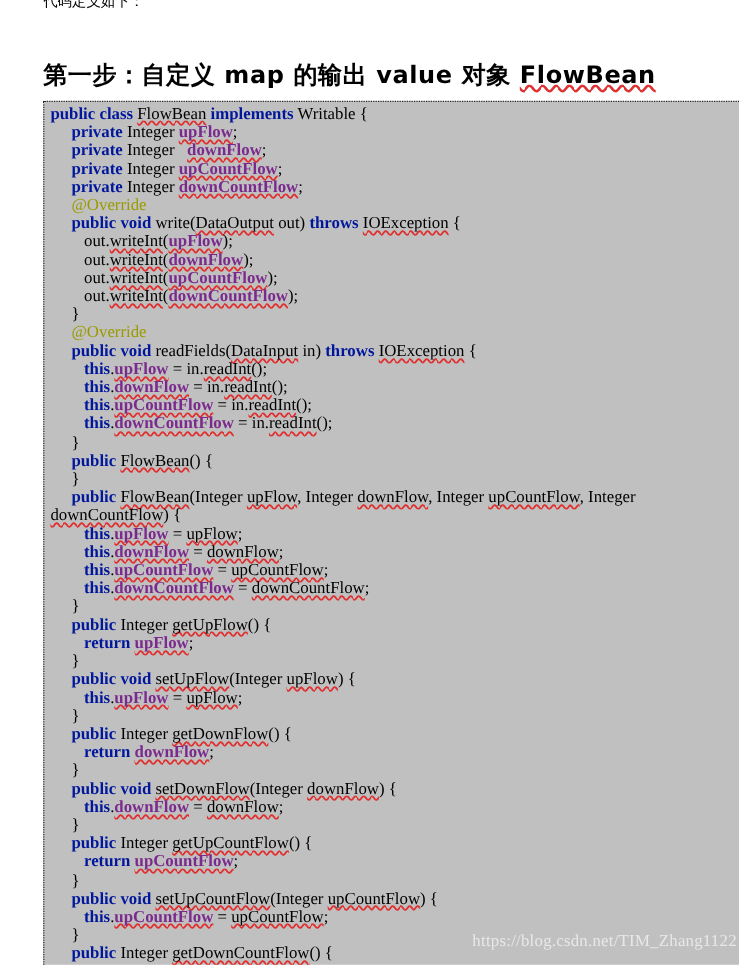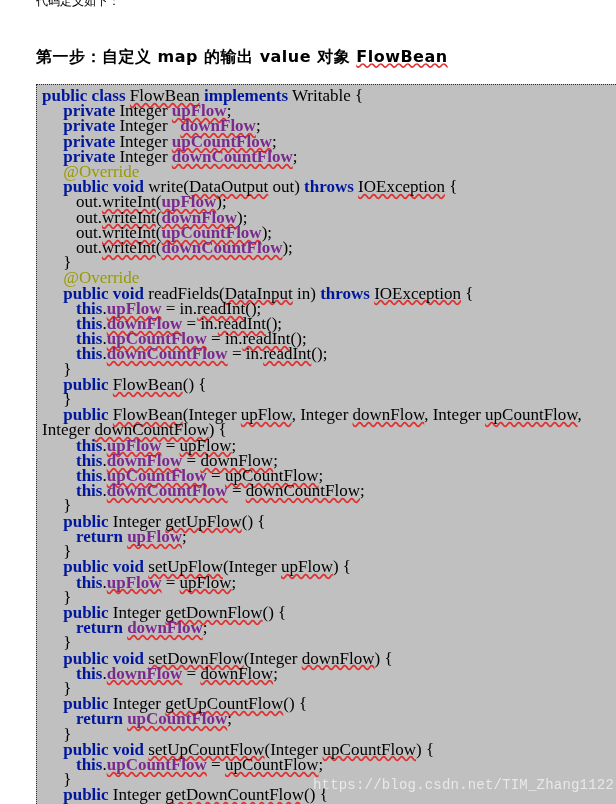--- a/index.html
+++ b/index.html
@@ -25,21 +25,21 @@
     color: #000000;
     white-space: nowrap;
   }
 
   
   .heading {
     position: absolute;
     left: 36px;
     top: 36px;
     font-family: "DejaVu Sans", "Liberation Sans", sans-serif;
-    font-size: 16px;
+    font-size: 20px;
     font-weight: bold;
     color: #000000;
     white-space: nowrap;
     letter-spacing: 0.5px;
   }
   .sq {
     text-decoration: underline wavy #e03030;
     text-decoration-skip-ink: none;
     -webkit-text-decoration: underline wavy #e03030;
   }
@@ -53,21 +53,21 @@
     height: 720px;
     box-sizing: border-box;
     background: #c0c0c0;
     border-top: 1px dotted #2a2a2a;
     border-left: 1px dotted #2a2a2a;
     overflow: hidden;
     padding: 3px 0 0 0;
   }
   .code-lines {
     font-family: "Liberation Serif", "DejaVu Serif", serif;
-    font-size: 17px;
+    font-size: 14px;
     line-height: 15.2px;
     color: #000000;
     white-space: pre-wrap;
     padding-left: 5px;
     padding-right: 2px;
   }
   .ln { display: block; white-space: pre-wrap; }
 
   
   .kw   { color: #00179c; font-weight: bold; }
@@ -80,21 +80,21 @@
   .pln-sq { color: #000000;
           text-decoration: underline wavy #e03030;
           -webkit-text-decoration: underline wavy #e03030;
           text-decoration-skip-ink: none; }
 
   
   .watermark {
     position: absolute;
     right: 2px;
     top: 777px;
-    font-family: Liberation Mono, monospace;
+    font-family: Liberation Serif, serif;
     font-size: 14px;
     color: #e8e8e8;
     white-space: nowrap;
     pointer-events: none;
     letter-spacing: 0.2px;
   }
 </style>
 </head>
 <body>
 

